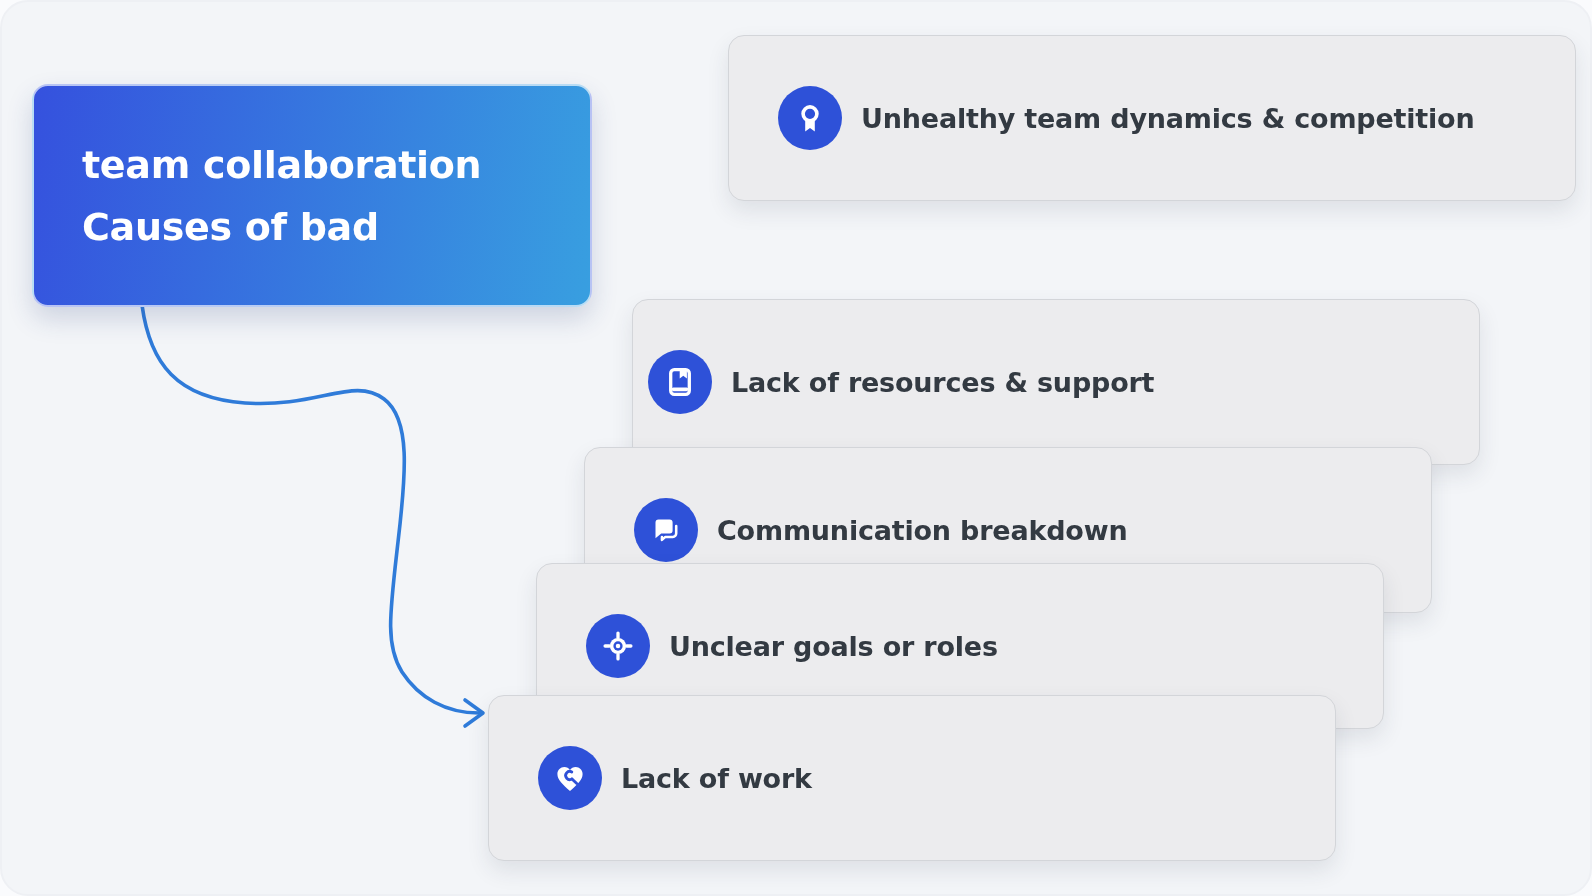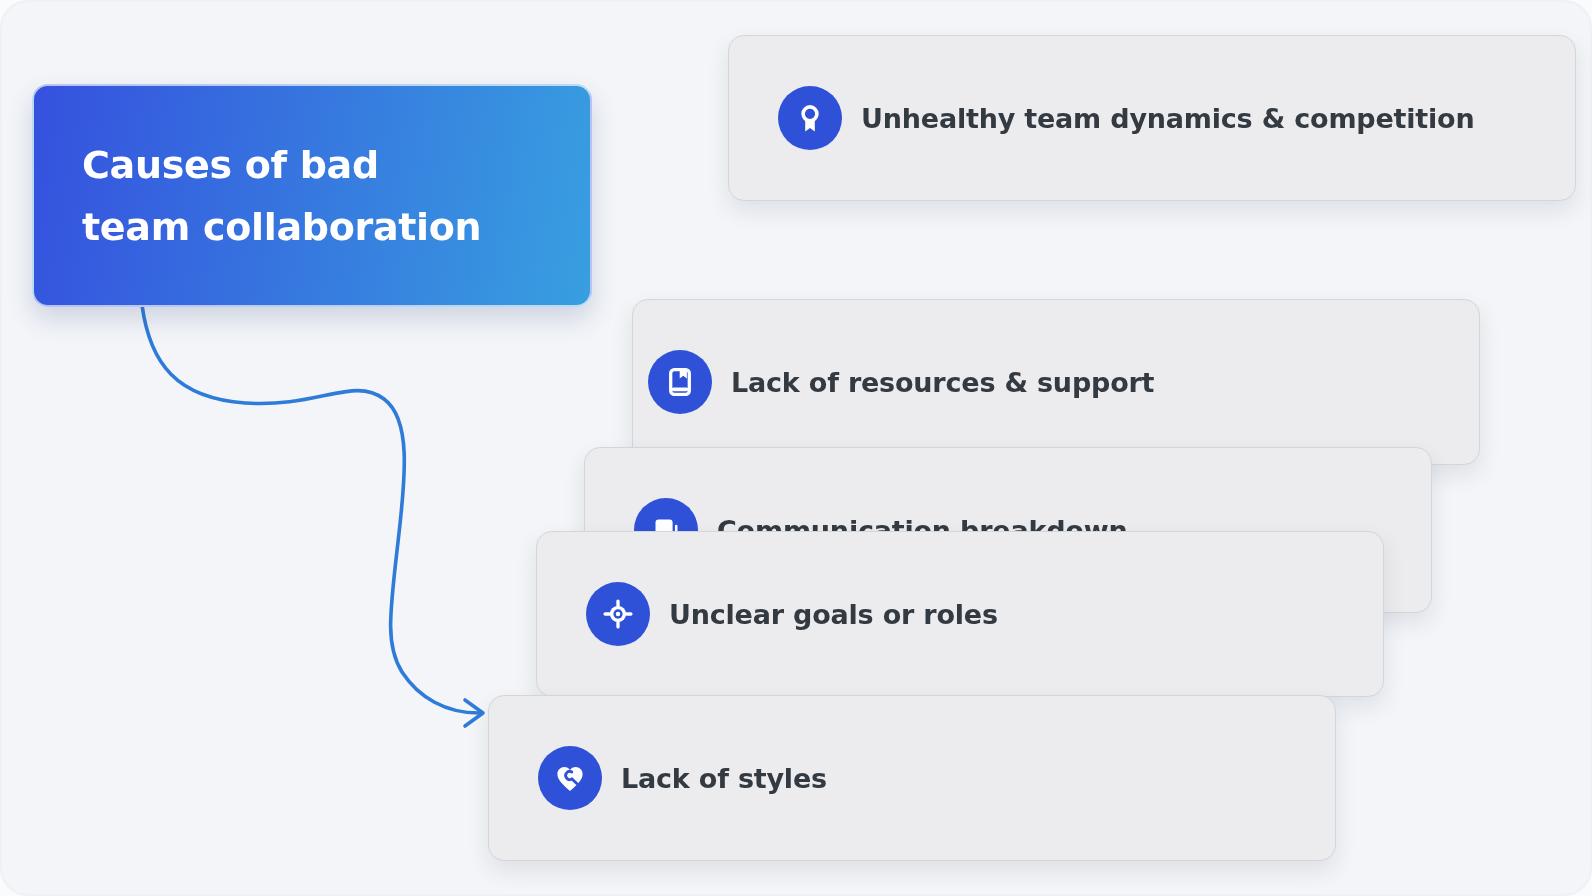--- a/index.html
+++ b/index.html
@@ -43,21 +43,21 @@
     border:1.5px solid var(--card-border);
     border-radius:16px;
     box-shadow:0 10px 22px rgba(40,50,70,.10);
     display:flex;align-items:center;
     padding-left:49px;gap:19px;
   }
   .c1{left:726px;top:33px;z-index:1;}
   .c2{left:678px;top:165px;z-index:2;}
   .c3{left:630px;top:297px;z-index:3;padding-left:15px;}
   .c4{left:582px;top:429px;z-index:4;margin-top:16px;}
-  .c5{left:534px;top:529px;z-index:5;}
+  .c5{left:534px;top:561px;z-index:5;}
   .c6{left:486px;top:693px;z-index:6;}
   .icon-circle{
     width:64px;height:64px;border-radius:50%;
     background:var(--icon-circle-color);
     flex:0 0 64px;display:flex;align-items:center;justify-content:center;
   }
   .icon-circle svg{width:36px;height:36px;display:block;}
   .w-f{fill:var(--icon-glyph-color);}
   .w-s{stroke:var(--icon-glyph-color);fill:none;stroke-linecap:round;stroke-linejoin:round;}
   .b-s{stroke:var(--icon-circle-color);fill:none;stroke-linecap:round;stroke-linejoin:round;}
@@ -71,22 +71,22 @@
 <body>
 
 <div class="canvas">
 
   <svg class="connector" viewBox="0 0 1592 896" aria-hidden="true">
     <path d="M140,303 C148,362 175,396 243,401 C316,406 352,374 382,397 C409,417 404,472 396,540 C388,610 383,643 400,670 C417,696 444,711 477,711"></path>
     <polyline points="463,698 481,711 463,724"></polyline>
   </svg>
 
   <div class="title-card">
+    <div class="title-line">team collaboration</div>
     <div class="title-line">Causes of bad</div>
-    <div class="title-line">team collaboration</div>
   </div>
 
   <div class="cause-card c1">
     <span class="icon-circle">
       <svg viewBox="0 0 24 24">
         <circle class="w-s" cx="12" cy="9.2" r="4.6" stroke-width="2.4"></circle>
         <path class="w-f" d="M8.8,12.6 h6.4 V21 L12,18.7 L8.8,21 Z"></path>
       </svg>
     </span>
     <span class="cause-label">Unhealthy team dynamics &amp; competition</span>
@@ -130,16 +130,16 @@
   </div>
 
   <div class="cause-card c6">
     <span class="icon-circle">
       <svg viewBox="0 0 24 24">
         <path class="w-f" d="M12,20.6 C7.2,16.4 3.6,13.2 3.6,9.3 C3.6,6.6 5.7,4.6 8.2,4.6 C9.8,4.6 11.2,5.4 12,6.7 C12.8,5.4 14.2,4.6 15.8,4.6 C18.3,4.6 20.4,6.6 20.4,9.3 C20.4,13.2 16.8,16.4 12,20.6 Z"></path>
         <path class="b-s" d="M13.2,8.0 A2.7,2.7 0 1 0 13.3,12.6" stroke-width="1.9"></path>
         <line class="b-s" x1="13.3" y1="12.6" x2="16.5" y2="15.7" stroke-width="1.9"></line>
       </svg>
     </span>
-    <span class="cause-label">Lack of styles</span>
+    <span class="cause-label">Lack of work</span>
   </div>
 
 </div>
 
 </body></html>

